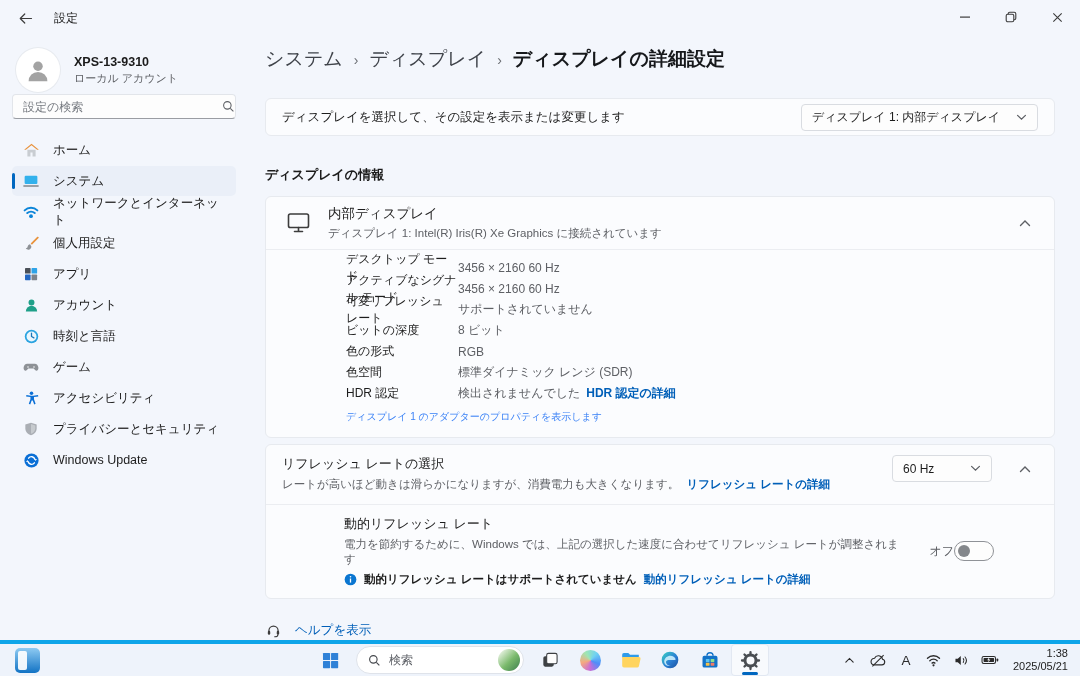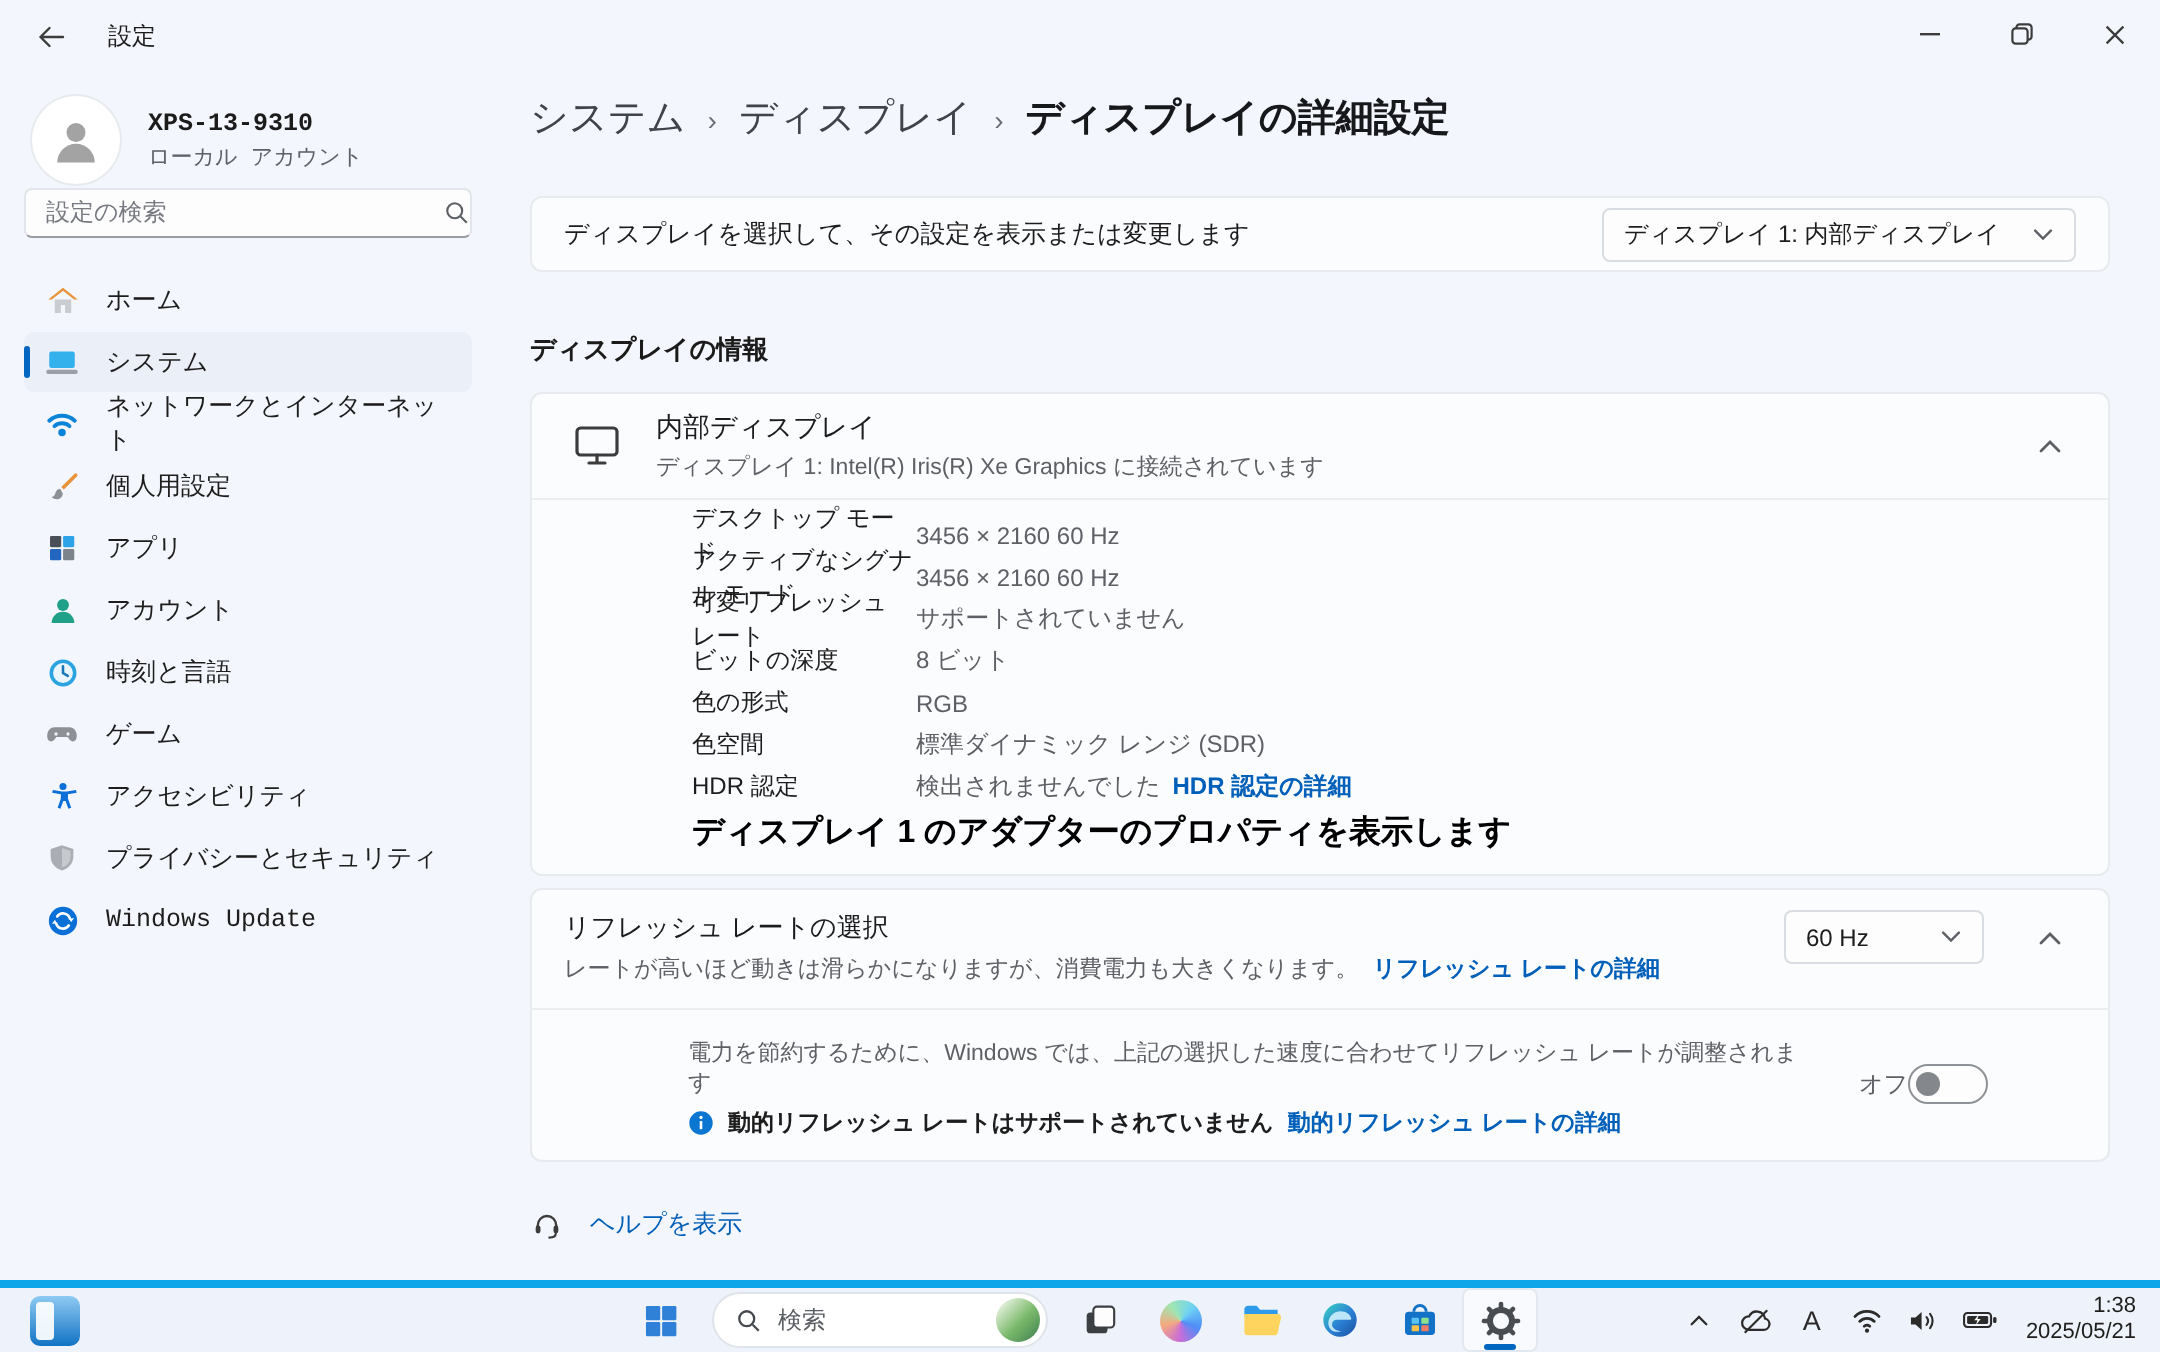--- a/index.html
+++ b/index.html
@@ -11,21 +11,21 @@
   .titlebar { height:36px; display:flex; align-items:center; padding-left:8px; }
   .back-btn { width:34px; height:26px; display:flex; align-items:center; justify-content:center; border-radius:4px; }
   .tb-title { font-size:12px; color:#1c1c1c; margin-left:12px; }
   .caption { position:absolute; top:0; right:0; display:flex; }
   .cap-btn { width:46px; height:34px; display:flex; align-items:center; justify-content:center; }
 
   
   .body-row { display:flex; height:604px; }
 
   
-  .sidebar { width:248px; padding:10px 12px 0 12px; flex-shrink:0;font-family:Liberation Mono, monospace; }
+  .sidebar { width:248px; padding:10px 12px 0 12px; flex-shrink:0; }
   .user-block { display:flex; align-items:center; gap:14px; padding-left:4px; height:48px; }
   .avatar { width:44px; height:44px; border-radius:50%; background:#ffffff; display:flex; align-items:center; justify-content:center; box-shadow:0 0 0 1px #e7eaef; overflow:hidden; }
   .user-name { font-size:12.5px; font-weight:700; color:#1b1b1b; }
   .user-type { font-size:11px; color:#5e6065; margin-top:2px; }
   .search-box { height:25px; background:#fdfdfd; border:1px solid #e2e5ea; border-bottom:1px solid #9a9da3; border-radius:4px; display:flex; align-items:center; padding:0 0 0 10px; }
   .search-box input { flex:1; border:none; outline:none; background:transparent; font-size:12px; color:#1d1d1d; font-family:inherit; }
   .search-box input::placeholder { color:#767a80; }
   .nav { margin-top:16px; }
   .nav-item { position:relative; display:flex; align-items:center; gap:13px; height:30px; margin:1px 0; padding:0 10px; border-radius:5px; font-size:12.5px; color:#1d1d1d; cursor:default; }
   .nav-item.selected { background:#eaeff8; }
@@ -49,21 +49,21 @@
   .exp-text { margin-left:17px; }
   .exp-title { font-size:13.5px; color:#1c1c1c; }
   .exp-sub { font-size:11.5px; color:#5e6065; margin-top:3px; }
   .chev-btn { margin-left:auto; width:26px; height:26px; display:flex; align-items:center; justify-content:center; }
   .exp-body { border-top:1px solid #ebedf1; padding:7px 16px 10px 80px; }
   .drow { display:flex; align-items:center; height:21px; font-size:12px; }
   .dlabel { width:112px; color:#1d1d1d; flex-shrink:0; }
   .dvalue { color:#5e6065; }
   .inline-link { color:#005fb8; font-weight:700; margin-left:6px; text-decoration:none; }
   .adapter-row { margin-top:2px; height:21px; display:flex; align-items:center; }
-  .blue-link { color:#000000; font-size:16px; font-weight:700; text-decoration:none; }
+  .blue-link { color:#3b82f6; font-size:10px; font-weight:400; text-decoration:none; }
 
   .card3 { margin-top:6px; }
   .row1 { display:flex; align-items:flex-start; padding:10px 16px 12px 16px; }
   .set-title { font-size:13px; color:#1c1c1c; }
   .set-desc { font-size:11.5px; color:#5e6065; margin-top:4px; }
   .desc-link { color:#005fb8; font-weight:700; text-decoration:none; margin-left:4px; font-size:11.5px; }
   .row1-ctrl { margin-left:auto; display:flex; align-items:center; gap:20px; }
   .dd-60 { width:100px; }
   .row2 { border-top:1px solid #ebedf1; display:flex; padding:10px 60px 11px 78px; }
   .row2-text { flex:1; padding-right:20px; }
@@ -362,20 +362,21 @@
             </div>
             <div class="chev-btn">
               <svg width="12" height="8" viewBox="0 0 12 8">
                   <path d="M1.5 6.5L6 2l4.5 4.5" stroke="#5c5f64" stroke-width="1.4" fill="none" stroke-linecap="round"></path>
                 </svg>
             </div>
           </div>
         </div>
         <div class="row2">
           <div class="row2-text">
+            <div class="set-title">動的リフレッシュ レート</div>
             <div class="set-desc">電力を節約するために、Windows では、上記の選択した速度に合わせてリフレッシュ レートが調整されます</div>
             <div class="info-line">
               <svg width="13" height="13" viewBox="0 0 16 16">
                   <circle cx="8" cy="8" r="7.2" fill="#0b76d1"></circle>
                   <rect x="7.2" y="6.8" width="1.6" height="5" fill="#fff"></rect>
                   <circle cx="8" cy="4.6" r="1" fill="#fff"></circle>
                 </svg>
               <span class="info-strong">動的リフレッシュ レートはサポートされていません</span>
               <a href="#" class="info-link">動的リフレッシュ レートの詳細</a>
             </div>

